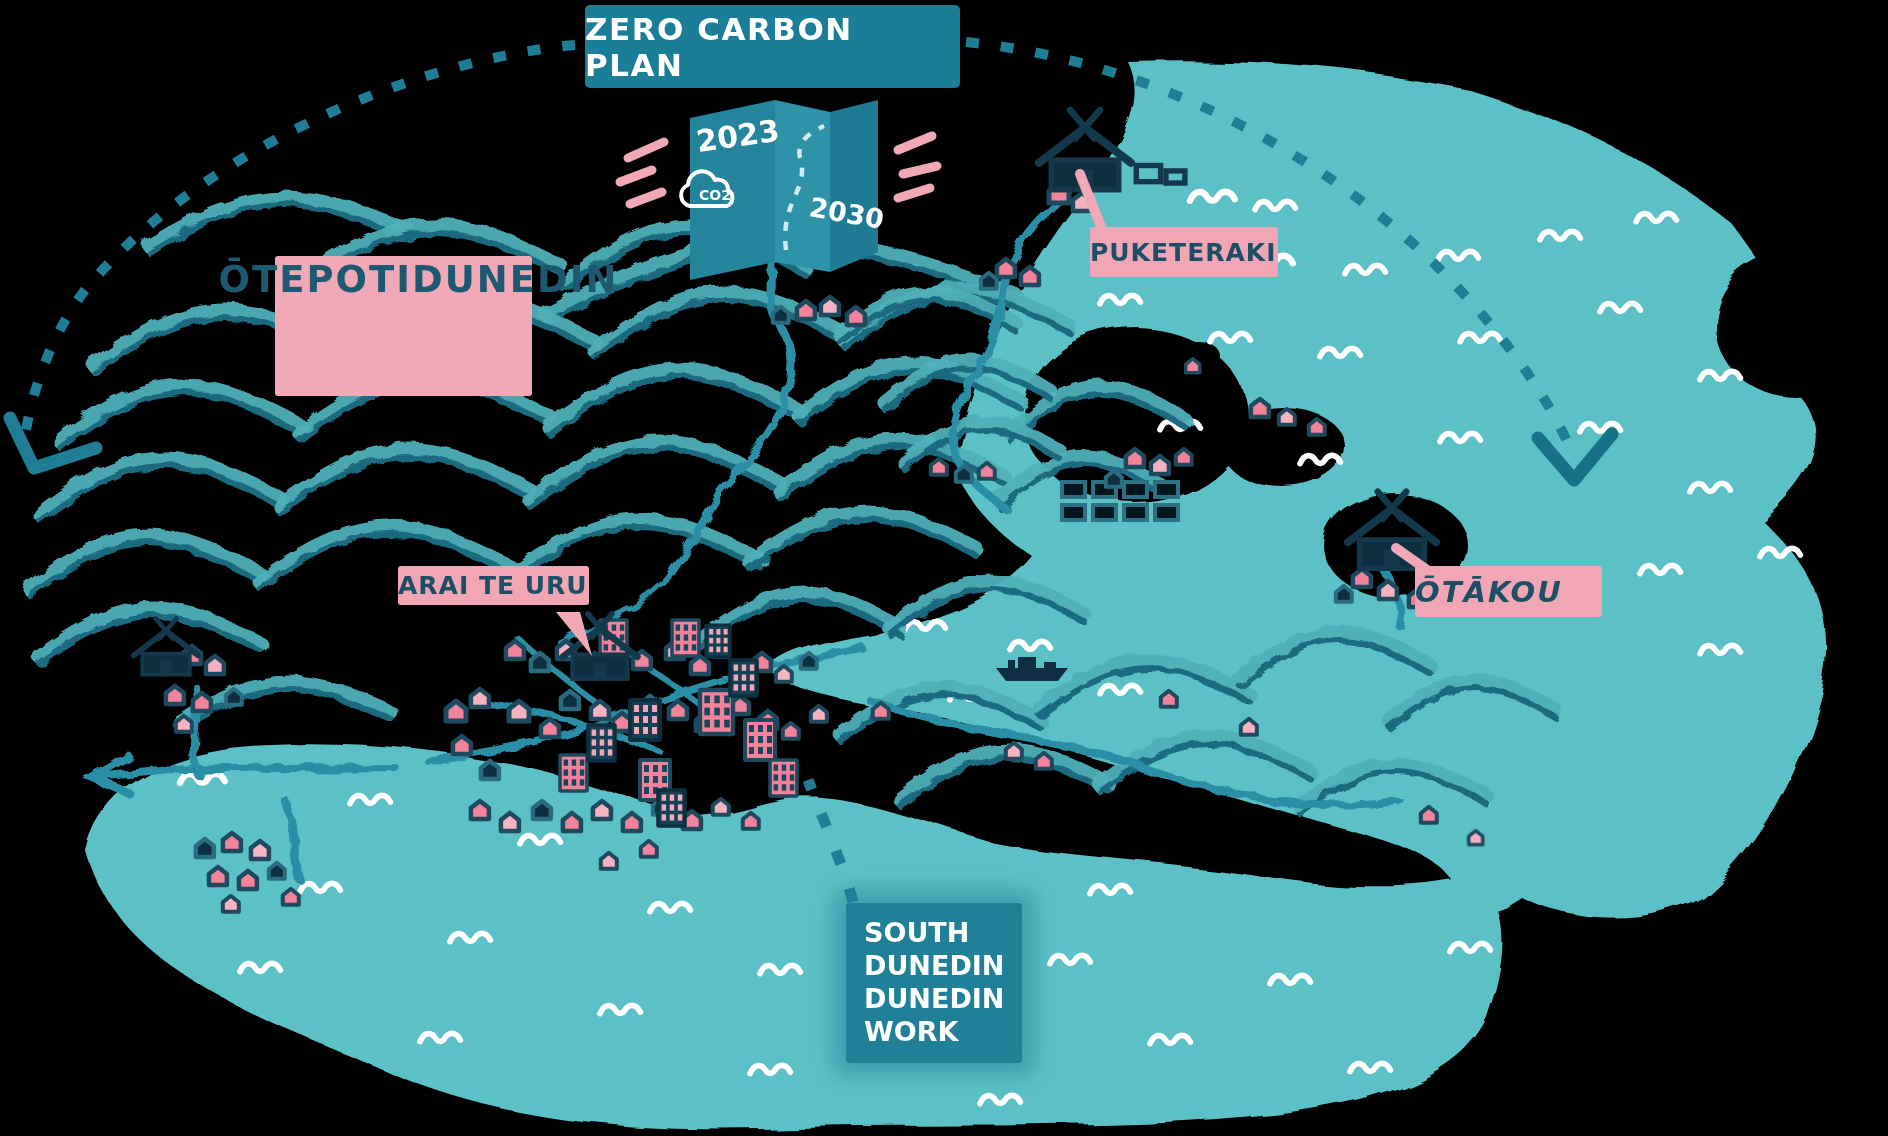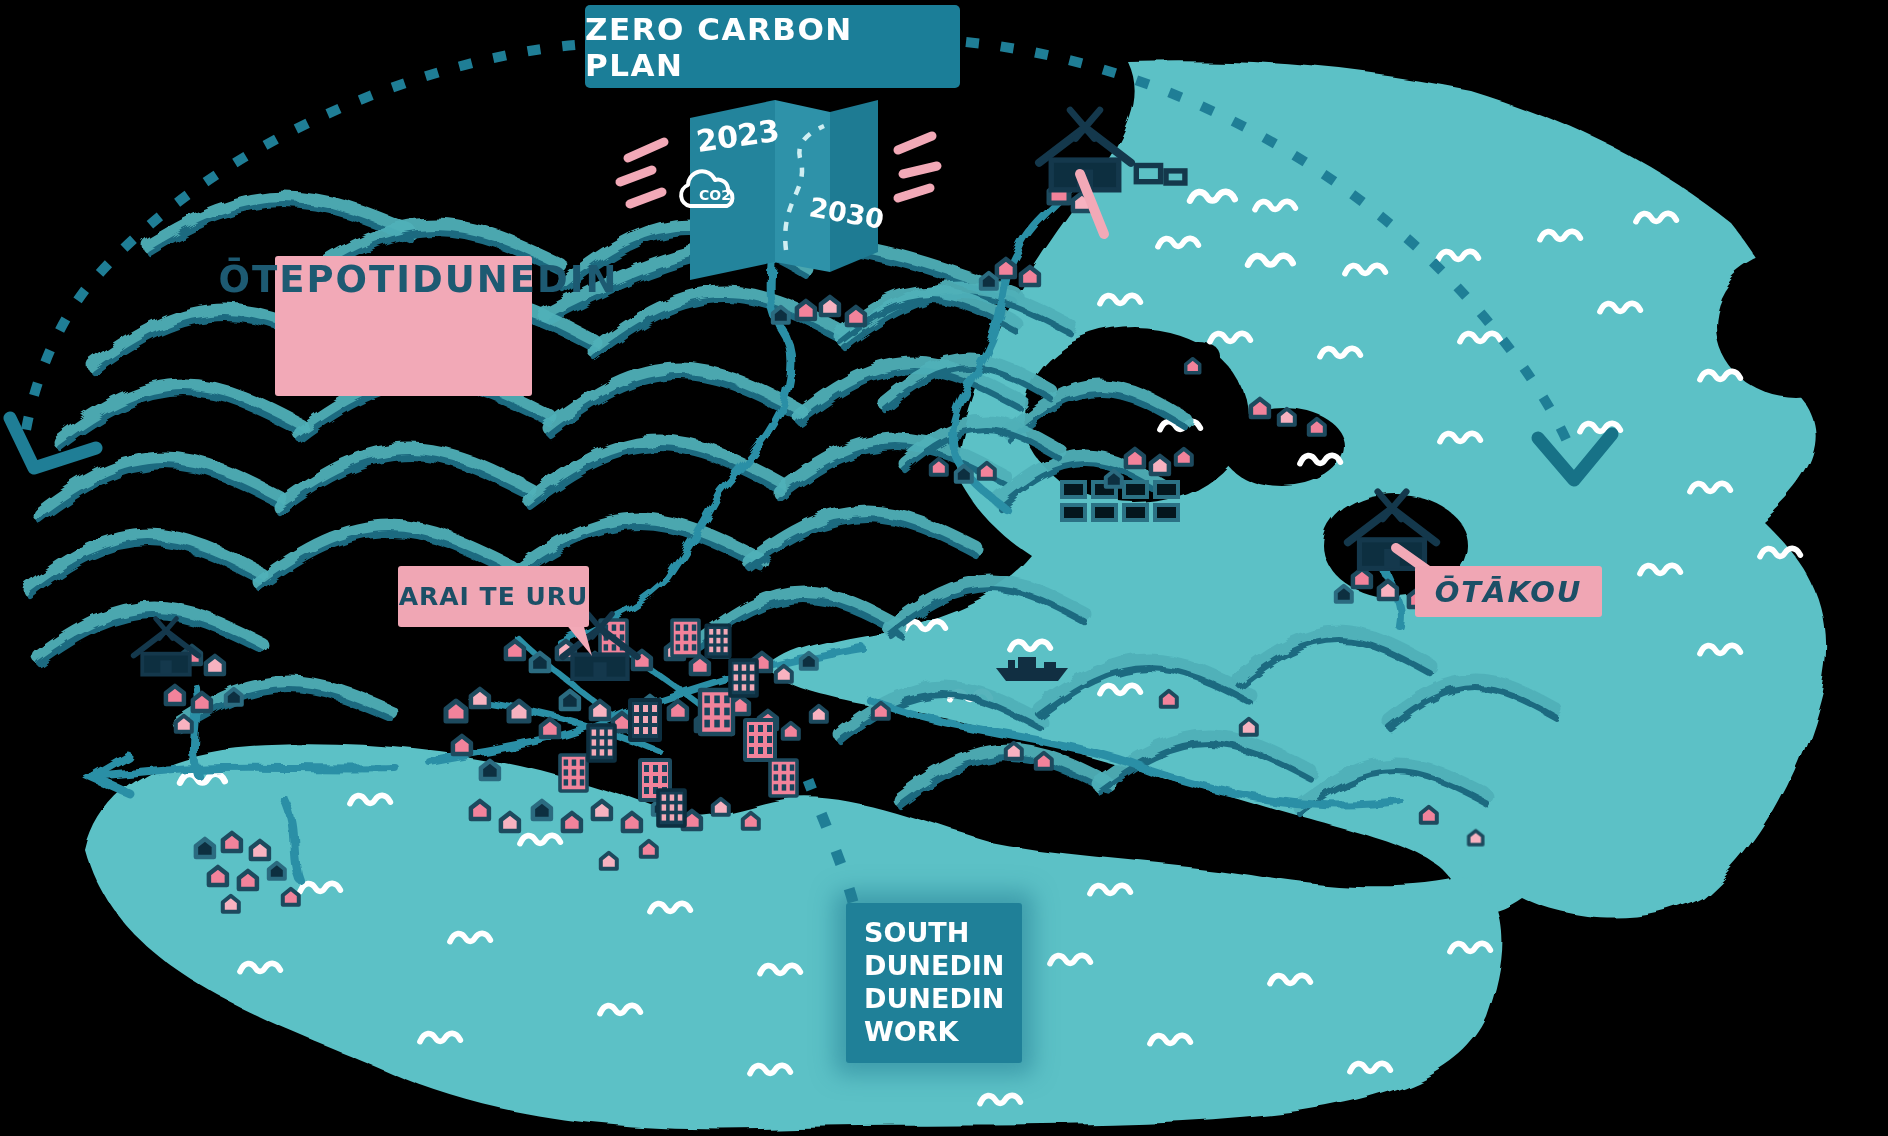--- a/index.html
+++ b/index.html
@@ -1,28 +1,28 @@
 <!DOCTYPE html>
 <html><head>
 <meta charset="utf-8">
 <style>
   html,body{margin:0;padding:0;background:#000;}
   .stage{position:relative;width:1888px;height:1136px;background:#000;overflow:hidden;
          font-family:"DejaVu Sans",sans-serif;}
   .stage > svg{position:absolute;left:0;top:0;}
-  .lbl{position:absolute;display:flex;align-items:center;justify-content:center;
+  .lbl{position:absolute;display:flex;align-items:center;
        font-weight:bold;box-sizing:border-box;border-radius:3px;}
   #banner{left:585px;top:5px;width:375px;height:83px;background:#1b7e98;color:#fff;
           font-size:31px;letter-spacing:1.5px;border-radius:5px;}
   #otepoti{left:275px;top:256px;width:257px;height:140px;background:#f2a9b7;color:#1d5a72;
            font-size:37px;letter-spacing:2px;align-items:flex-start;
            justify-content:center;padding-left:30px;line-height:1.3;}
   .tag{background:#f0a6b4;color:#1c4f66;letter-spacing:1px;}
   #puketeraki{left:1090px;top:227px;width:188px;height:50px;font-size:25px;}
-  #arai{left:398px;top:566px;width:191px;height:61px;font-size:25px;}
+  #arai{left:398px;top:566px;width:191px;height:39px;font-size:25px;}
   #otakou{left:1415px;top:566px;width:187px;height:51px;font-size:29px;letter-spacing:2px;font-style:italic;}
   #south{left:818px;top:903px;width:176px;height:160px;background:#1f8098;color:#fff;
          font-size:27px;flex-direction:column;align-items:flex-start;justify-content:center;
          padding-left:18px;line-height:1.22;
          box-shadow:0 0 22px 12px rgba(38,128,150,.55);margin-left:28px;}
   .svgtext{font-family:"DejaVu Sans",sans-serif;font-weight:bold;fill:#fff;}
 </style>
 </head>
 <body>
 
@@ -785,20 +785,23 @@
 
 <div class="lbl" id="banner">
   <span>ZERO CARBON PLAN</span>
 </div>
 
 <div class="lbl" id="otepoti">
   <span>ŌTEPOTI</span>
   <span>DUNEDIN</span>
 </div>
 
+<div class="lbl tag" id="puketeraki">
+  <span>PUKETERAKI</span>
+</div>
 
 <div class="lbl tag" id="arai">
   <span>ARAI TE URU</span>
 </div>
 
 <div class="lbl tag" id="otakou">
   <span>ŌTĀKOU</span>
 </div>
 
 <div class="lbl" id="south">

